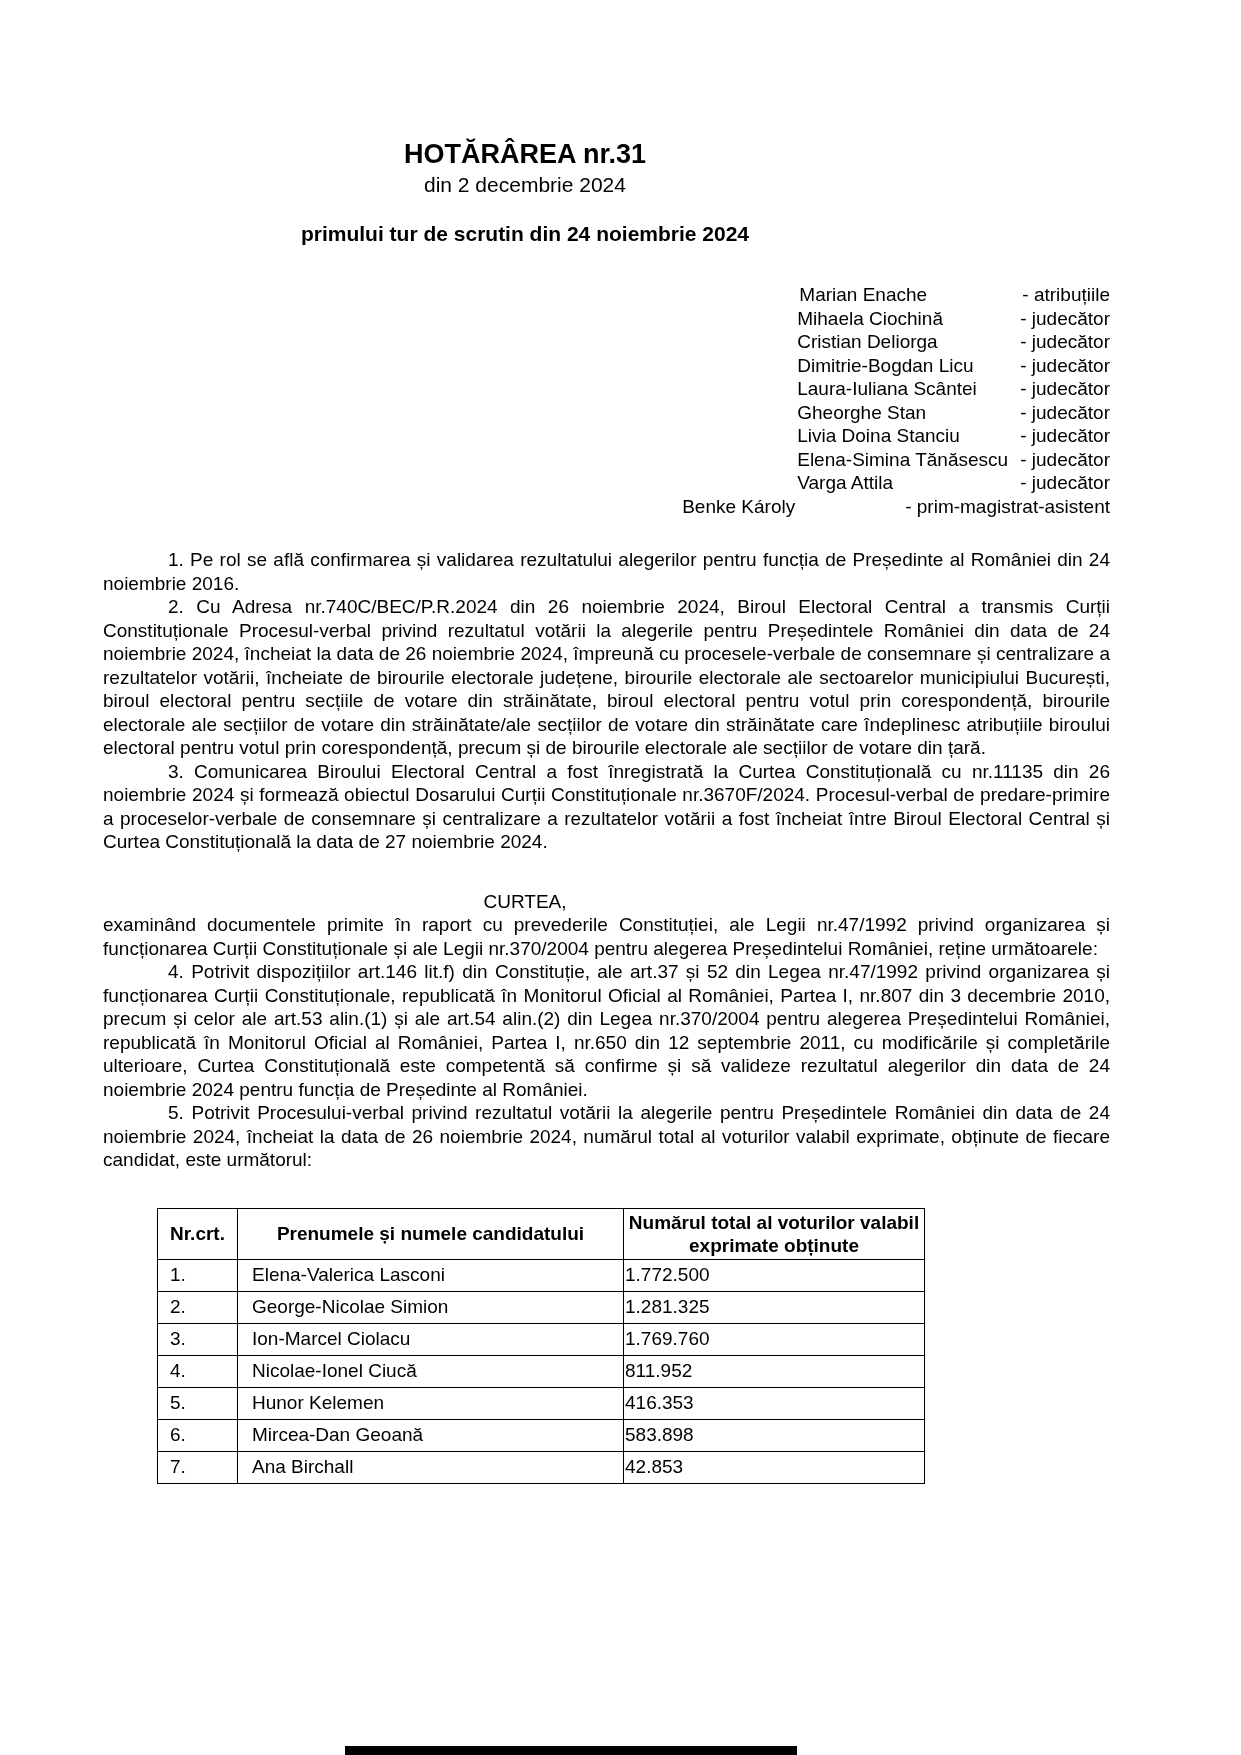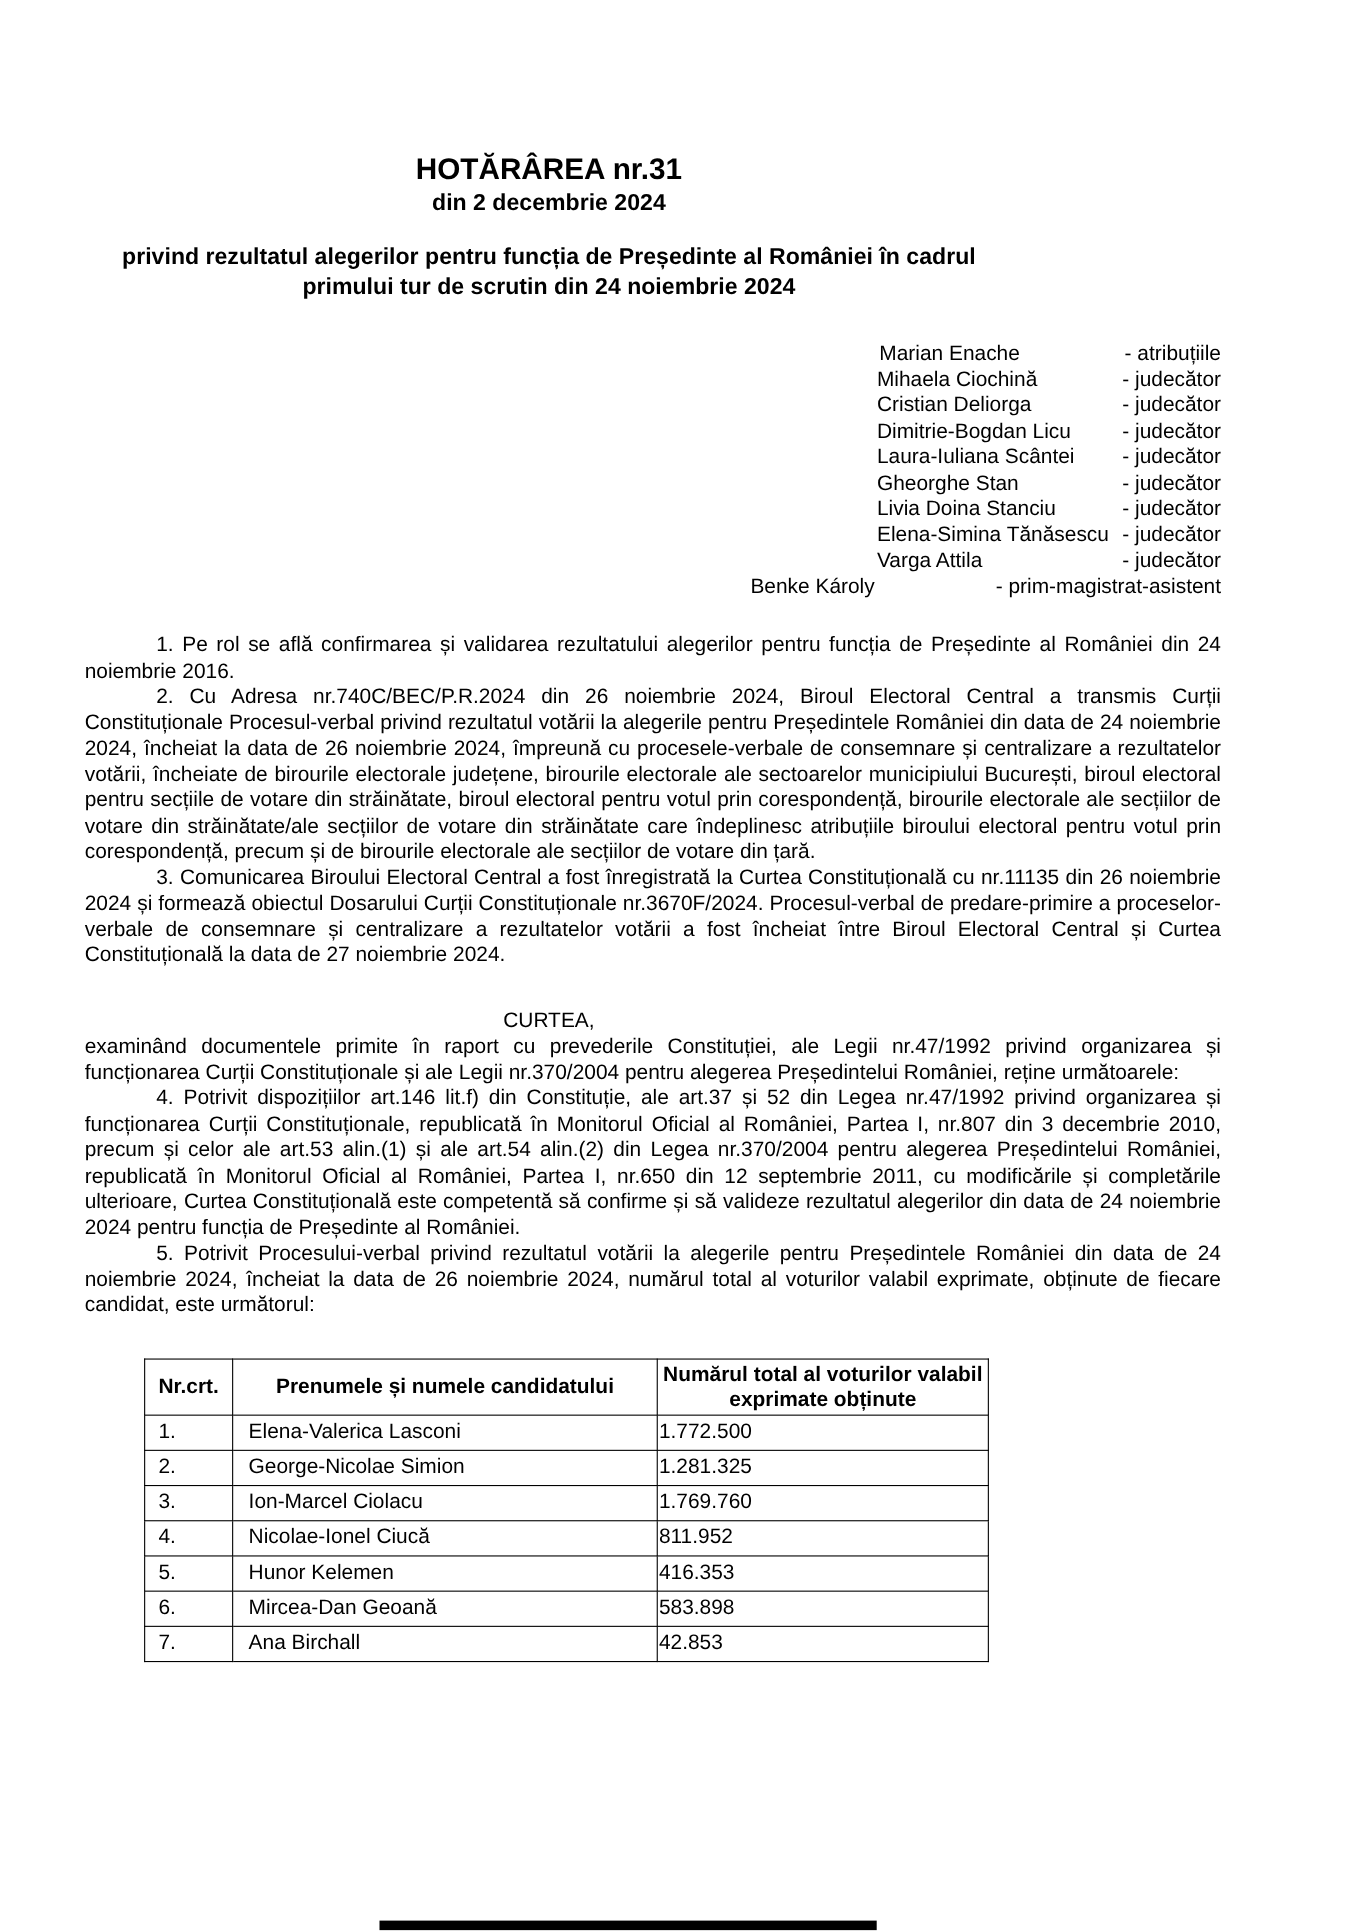--- a/index.html
+++ b/index.html
@@ -10,38 +10,38 @@
   .page {
     position: relative;
     width: 1241px;
     height: 1755px;
     background: #ffffff;
     color: #000000;
     font-family: "Liberation Sans", sans-serif;
     overflow: hidden;
   }
   .content {
-    padding-left: 77px;
+    padding-left: 103px;
     padding-right: 131px;
   }
   
   .ctr {
     width: 844px;
     text-align: center;
   }
   .title1 {
     margin-top: 138px;
     font-size: 27px;
     font-weight: bold;
     line-height: 32px;
   }
   .title2 {
     margin-top: 2px;
     font-size: 21px;
-    font-weight: bold;
+    font-weight: normal;
     line-height: 26px;
   }
   .subtitle {
     margin-top: 22px;
     font-size: 21px;
     font-weight: bold;
     line-height: 27px;
   }
   .publicata {
     margin-top: 26px;
@@ -120,21 +120,20 @@
 </head>
 <body>
 
 <div class="page">
   <div class="content">
 
     <div class="ctr title1">HOTĂRÂREA nr.31</div>
     <div class="ctr title2">din 2 decembrie 2024</div>
 
     <div class="ctr subtitle">
-      <div>privind rezultatul alegerilor pentru funcția de Președinte al României în cadrul</div>
       <div>primului tur de scrutin din 24 noiembrie 2024</div>
     </div>
 
 
     <div class="judges">
       <div class="judge">
           <span class="jname">Marian Enache</span>
           <span class="jrole">- atribuțiile</span>
         </div>
       <div class="judge">

